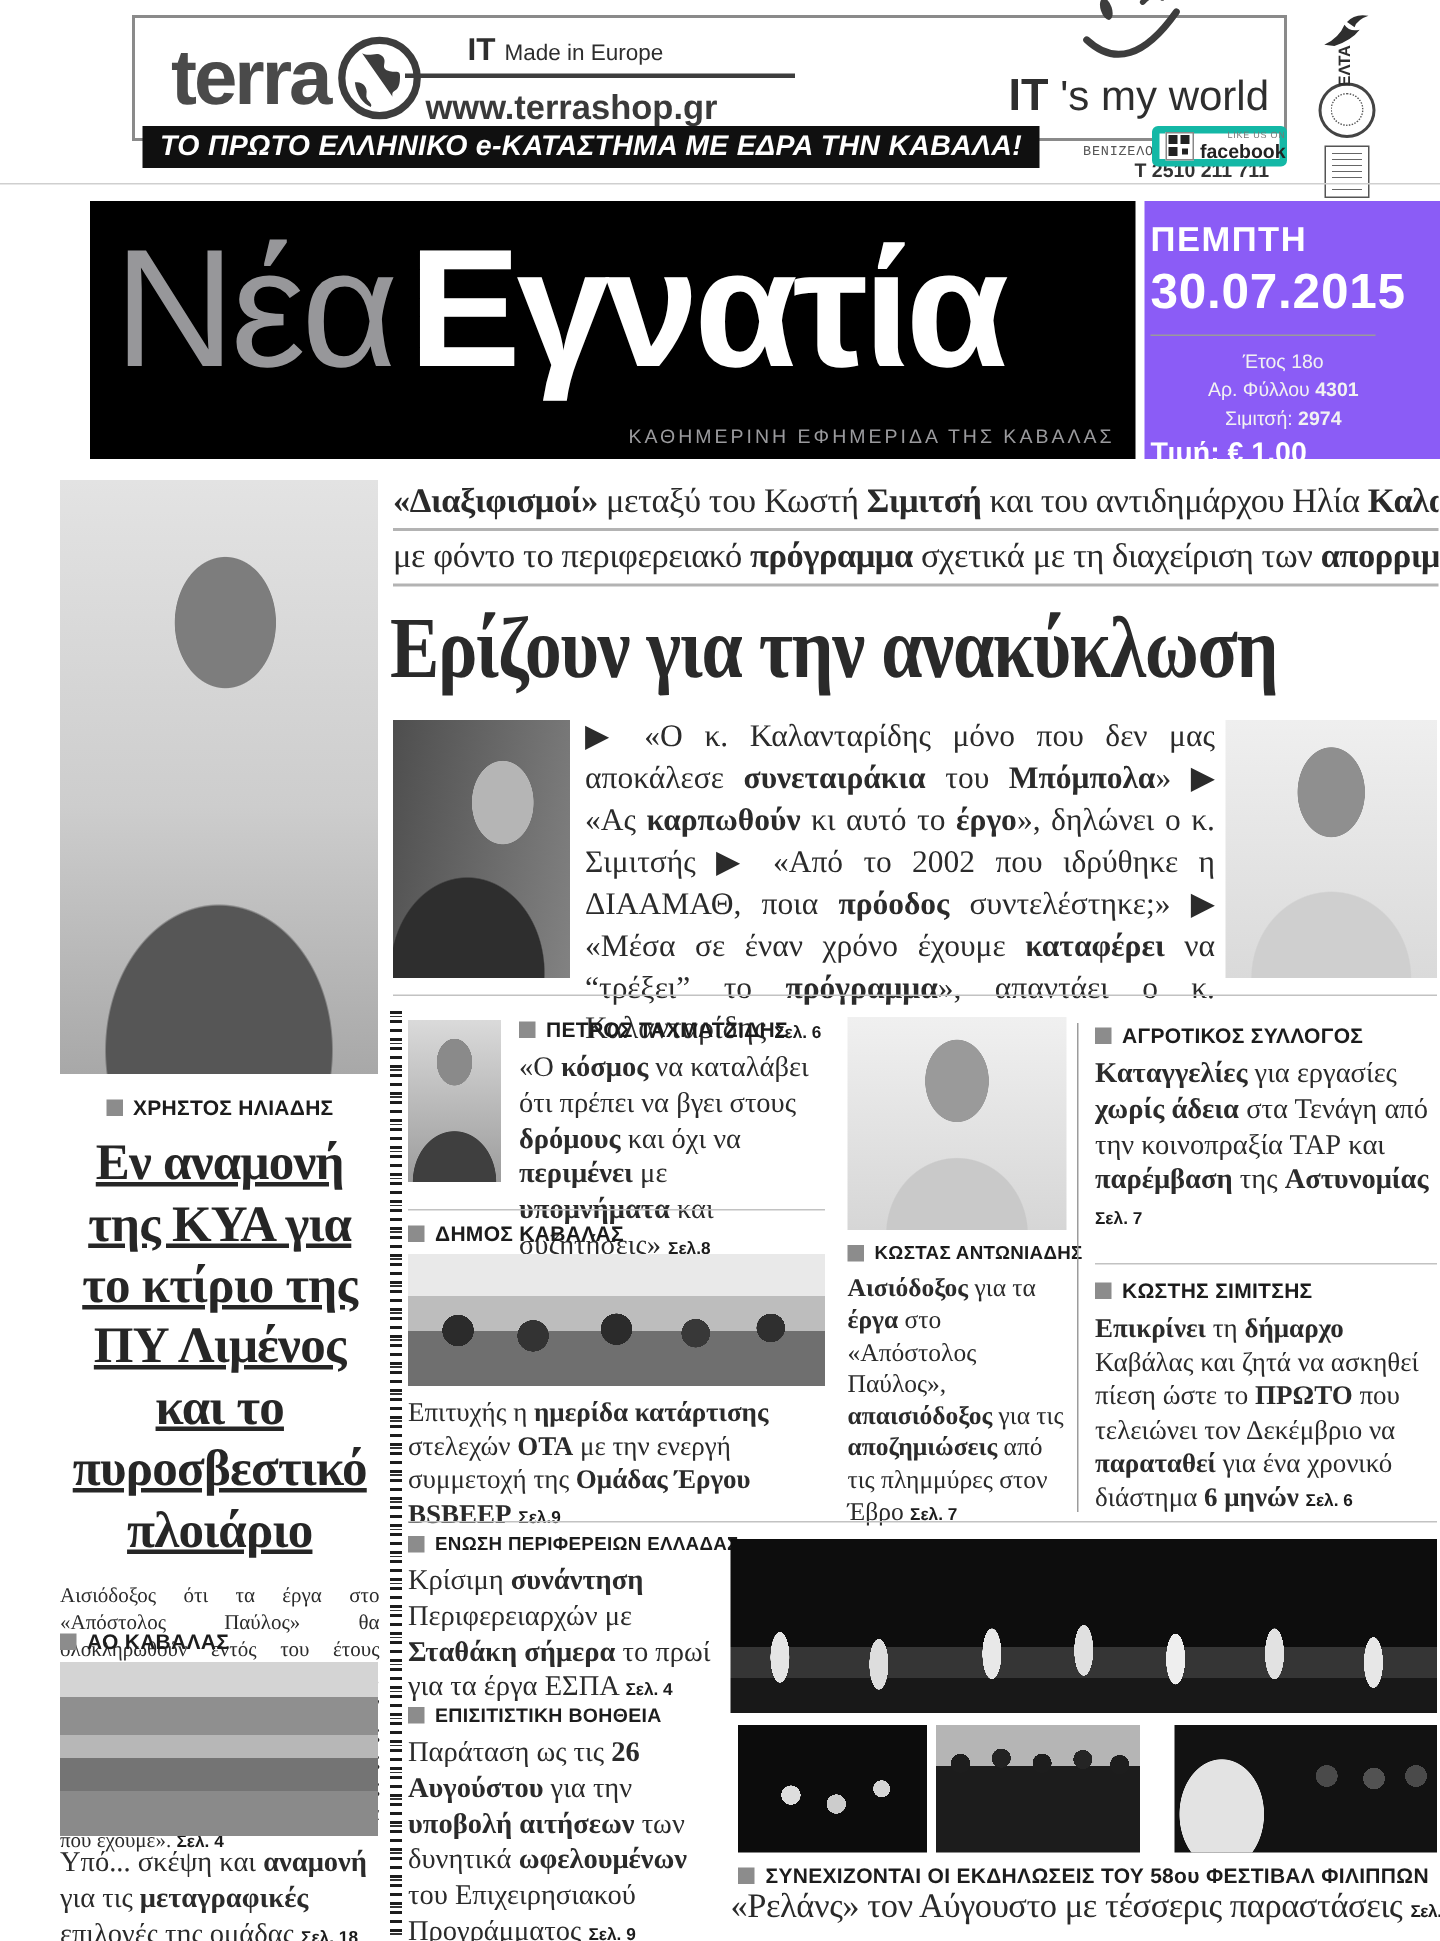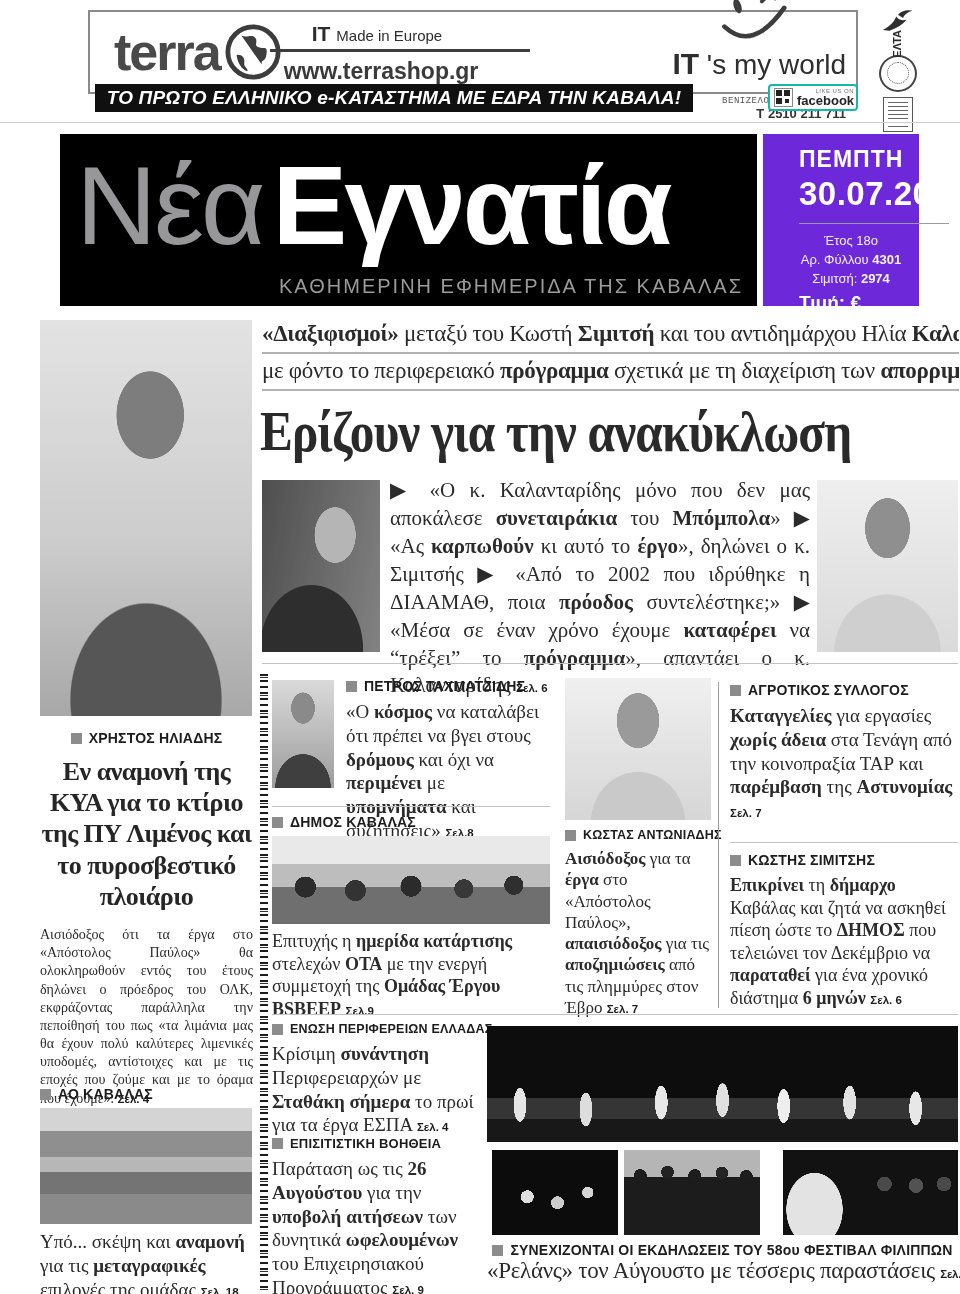--- a/index.html
+++ b/index.html
@@ -21,21 +21,21 @@
   .ad-right{margin-left:auto;display:flex;align-items:center;padding:8px 10px 0 0;flex-direction:column;}
   .smiley{width:86px;height:56px;margin-top:2px;}
   .slogan-col{text-align:right;}
   .slogan{font-family:"Liberation Sans",sans-serif;font-size:28px;color:#2e2e2e;line-height:1;}
   .slogan b{font-size:30px;}
   .addr{font-family:Liberation Mono, monospace;font-size:9px;color:#555;margin-top:17px;letter-spacing:0.5px;}
   .phone{font-family:"Liberation Sans",sans-serif;font-weight:bold;font-size:13px;color:#333;}
   .black-bar{left:95px;top:84px;width:598px;height:28px;background:#101010;color:#fff;
              font-family:"Liberation Sans",sans-serif;font-style:italic;font-weight:bold;font-size:19px;
              display:flex;align-items:center;justify-content:center;letter-spacing:0.2px;}
-  .fb-badge{left:768px;top:84px;width:90px;height:27px;border:2px solid #14b8a6;border-radius:4px;background:#fff;
+  .fb-badge{left:768px;top:84px;width:90px;height:27px;border:5px solid #14b8a6;border-radius:4px;background:#fff;
             display:flex;align-items:center;gap:4px;padding:0 4px;box-sizing:border-box;}
   .qr{width:17px;height:17px;border:1px solid #888;flex:0 0 auto;
       background:linear-gradient(#222,#222) 1px 1px/6px 6px no-repeat,
                  linear-gradient(#222,#222) 9px 1px/6px 6px no-repeat,
                  linear-gradient(#222,#222) 1px 9px/6px 6px no-repeat,
                  linear-gradient(#222,#222) 10px 10px/4px 4px no-repeat,#fff;}
   .fb-txt{display:flex;flex-direction:column;line-height:1;}
   .fb-like{font-family:"Liberation Sans",sans-serif;font-size:6px;color:#777;letter-spacing:0.5px;text-align:right;}
   .fb-word{font-family:"Liberation Sans",sans-serif;font-weight:bold;font-size:13px;color:#222;}
   .elta-strip{left:872px;top:8px;width:52px;height:124px;display:flex;flex-direction:column;align-items:center;gap:5px;}
@@ -48,23 +48,23 @@
             background:repeating-linear-gradient(180deg,#666 0 1px,transparent 1px 4px) 4px 4px/20px 26px no-repeat,#fff;}
   .topline{left:0;top:122px;width:960px;height:1px;background:#cfcfcf;}
 
   
   .masthead{left:60px;top:134px;width:697px;height:172px;background:#000000;overflow:hidden;}
   .mh-title{position:absolute;left:16px;top:-8px;white-space:nowrap;letter-spacing:-3px;
             font-family:"Liberation Sans",sans-serif;font-size:112px;line-height:160px;}
   .mh-light{color:#97979a;font-weight:400;}
   .mh-bold{color:#ffffff;font-weight:bold;margin-left:10px;}
   .mh-sub{position:absolute;right:14px;bottom:8px;color:#9b9b9e;font-family:"Liberation Sans",sans-serif;
-          font-size:20px;letter-spacing:2px;font-weight:500;}
-  .datebox{left:763px;top:134px;width:156px;height:172px;background:#6d28d9;color:#fff;
-           font-family:"Liberation Sans",sans-serif;box-sizing:border-box;padding:12px 16px 0 36px;}
+          font-size:13px;letter-spacing:2px;font-weight:500;}
+  .datebox{left:763px;top:134px;width:197px;height:172px;background:#8b5cf6;color:#fff;
+           font-family:"Liberation Sans",sans-serif;box-sizing:border-box;padding:12px 16px 0 4px;}
   .db-day{font-weight:bold;font-size:23px;letter-spacing:1px;}
   .db-date{font-weight:bold;font-size:33px;letter-spacing:0.5px;margin-top:2px;}
   .db-rule{width:150px;height:1px;background:#9a9a9a;margin:10px 0 8px 0;}
   .db-row{font-size:13px;text-align:center;line-height:1.45;color:#f2f2f2;}
   .db-price{font-size:19px;margin-top:3px;font-weight:bold;}
 
   
   .ph{position:absolute;}
   .ph-iliadis{left:40px;top:320px;width:212px;height:396px;
     background:radial-gradient(ellipse 54px 70px at 52% 24%,#7d7d7d 62%,rgba(0,0,0,0) 63%),
@@ -136,21 +136,21 @@
 
   
   .tag{display:flex;align-items:center;gap:7px;font-family:"Liberation Sans",sans-serif;
        font-weight:bold;font-size:14px;color:#1c1c1c;letter-spacing:0.2px;white-space:nowrap;}
   .tag .sq{width:11px;height:11px;background:#8c8c8c;flex:0 0 auto;}
   .teaser{font-size:19px;line-height:1.25;color:#2b2b2b;margin:6px 0 0 0;}
   .pgref{font-family:"Liberation Sans",sans-serif;font-weight:bold;font-size:11.5px;color:#1c1c1c;white-space:nowrap;}
 
   .sec-iliadis{left:40px;top:730px;width:213px;}
   .sec-iliadis .tag{justify-content:center;}
-  .il-head{margin:10px 0 0 0;font-size:26px;line-height:1.2;text-align:center;font-weight:bold;color:#262626;letter-spacing:-0.5px;}
+  .il-head{margin:10px 0 0 0;font-size:34px;line-height:1.2;text-align:center;font-weight:bold;color:#262626;letter-spacing:-0.5px;text-decoration:underline;}
   .il-body{margin:14px 0 0 0;font-size:14px;line-height:1.3;text-align:justify;color:#2b2b2b;}
   .sec-ao{left:40px;top:1086px;width:213px;}
   .ao-teaser{font-size:19px;}
 
   .sec-tax{left:272px;top:678px;width:278px;}
   .tax-content{margin-left:74px;}
   .rule-tax{left:272px;top:806px;width:278px;}
   .sec-dimos{left:272px;top:814px;width:278px;}
   .dimos-teaser{font-size:18px;}
 
@@ -326,21 +326,21 @@
       </div>
     <p class="teaser agro-teaser"><span><b>Καταγγελίες</b><span> για εργασίες </span><b>χωρίς άδεια</b><span> στα Τενάγη από την κοινοπραξία ΤΑΡ και </span><b>παρέμβαση</b><span> της </span><b>Αστυνομίας</b><span> </span></span><span class="pgref">Σελ. 7</span></p>
   </div>
   <div class="abs rule rule-agro"></div>
 
   <div class="abs sec-sim">
     <div class="tag">
         <span class="sq"></span>
         <span>ΚΩΣΤΗΣ ΣΙΜΙΤΣΗΣ</span>
       </div>
-    <p class="teaser sim-teaser"><span><b>Επικρίνει</b><span> τη </span><b>δήμαρχο</b><span> Καβάλας και ζητά να ασκηθεί πίεση ώστε το </span><b>ΔΗΜΟΣ</b><span> που τελειώνει τον Δεκέμβριο να </span><b>παραταθεί</b><span> για ένα χρονικό διάστημα </span><b>6 μηνών</b><span> </span></span><span class="pgref">Σελ. 6</span></p>
+    <p class="teaser sim-teaser"><span><b>Επικρίνει</b><span> τη </span><b>δήμαρχο</b><span> Καβάλας και ζητά να ασκηθεί πίεση ώστε το </span><b>ΠΡΩΤΟ</b><span> που τελειώνει τον Δεκέμβριο να </span><b>παραταθεί</b><span> για ένα χρονικό διάστημα </span><b>6 μηνών</b><span> </span></span><span class="pgref">Σελ. 6</span></p>
   </div>
 
   <div class="abs rule rule-mid"></div>
 
   <div class="abs sec-enosi">
     <div class="tag">
         <span class="sq"></span>
         <span>ΕΝΩΣΗ ΠΕΡΙΦΕΡΕΙΩΝ ΕΛΛΑΔΑΣ</span>
       </div>
     <p class="teaser"><span><span>Κρίσιμη </span><b>συνάντηση</b><span> Περιφερειαρχών με </span><b>Σταθάκη σήμερα</b><span> το πρωί για τα έργα ΕΣΠΑ </span></span><span class="pgref">Σελ. 4</span></p>

